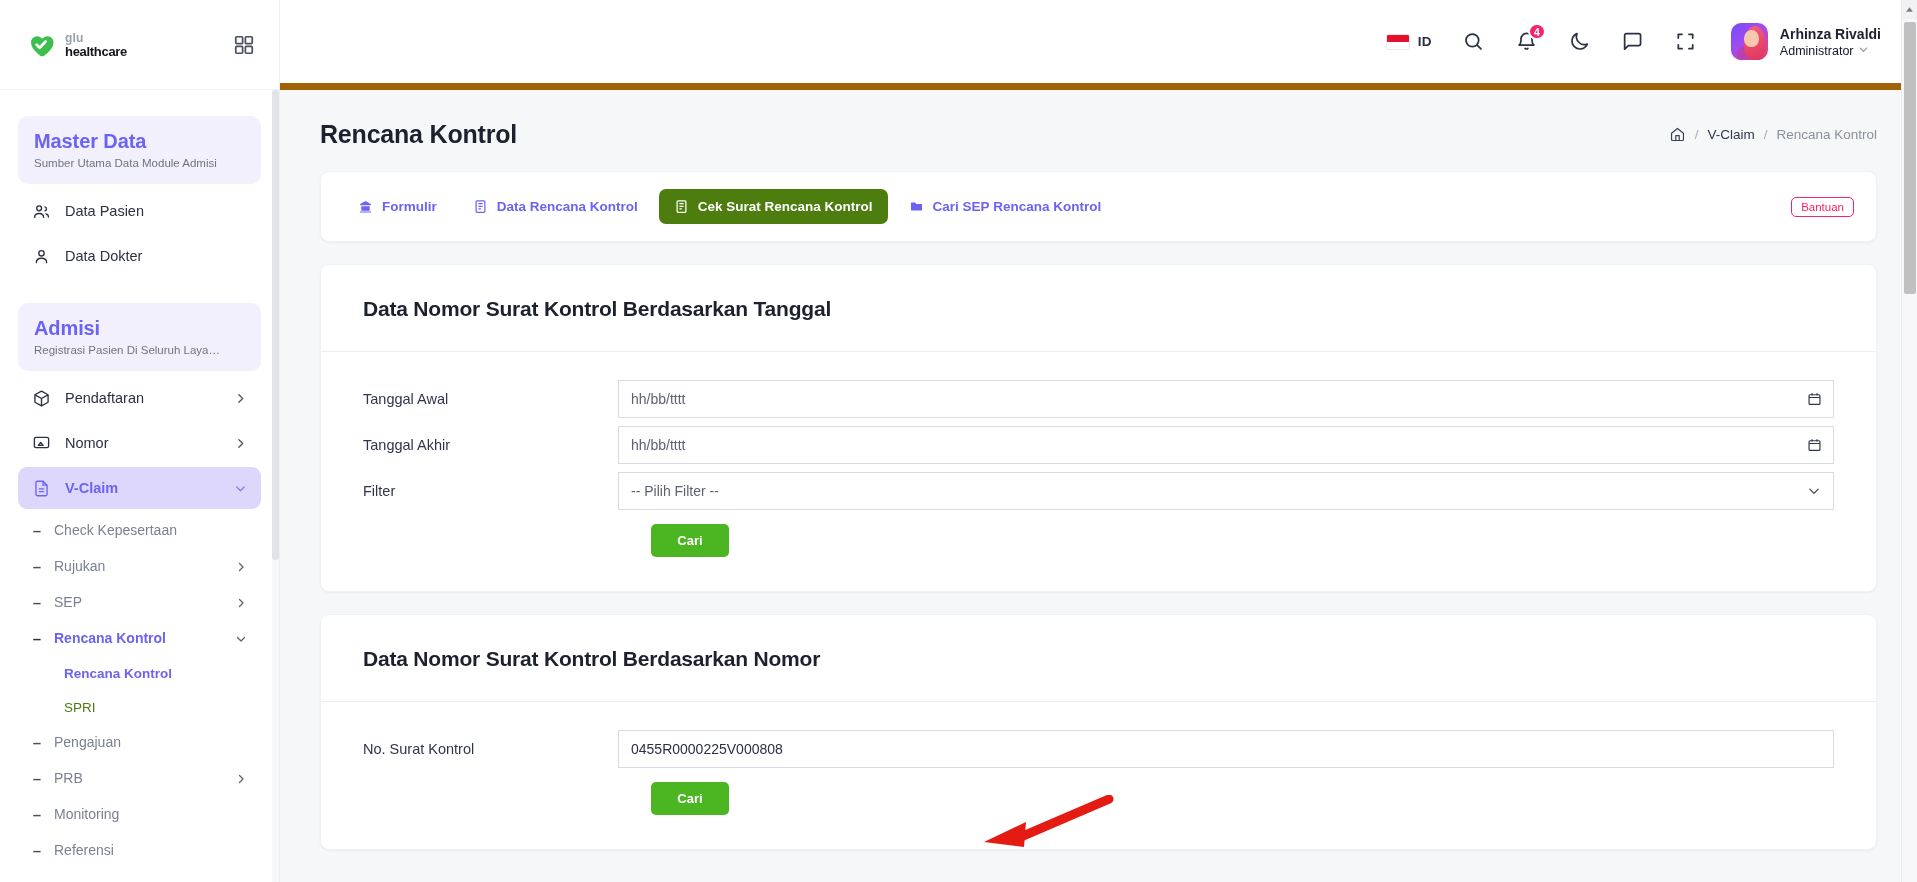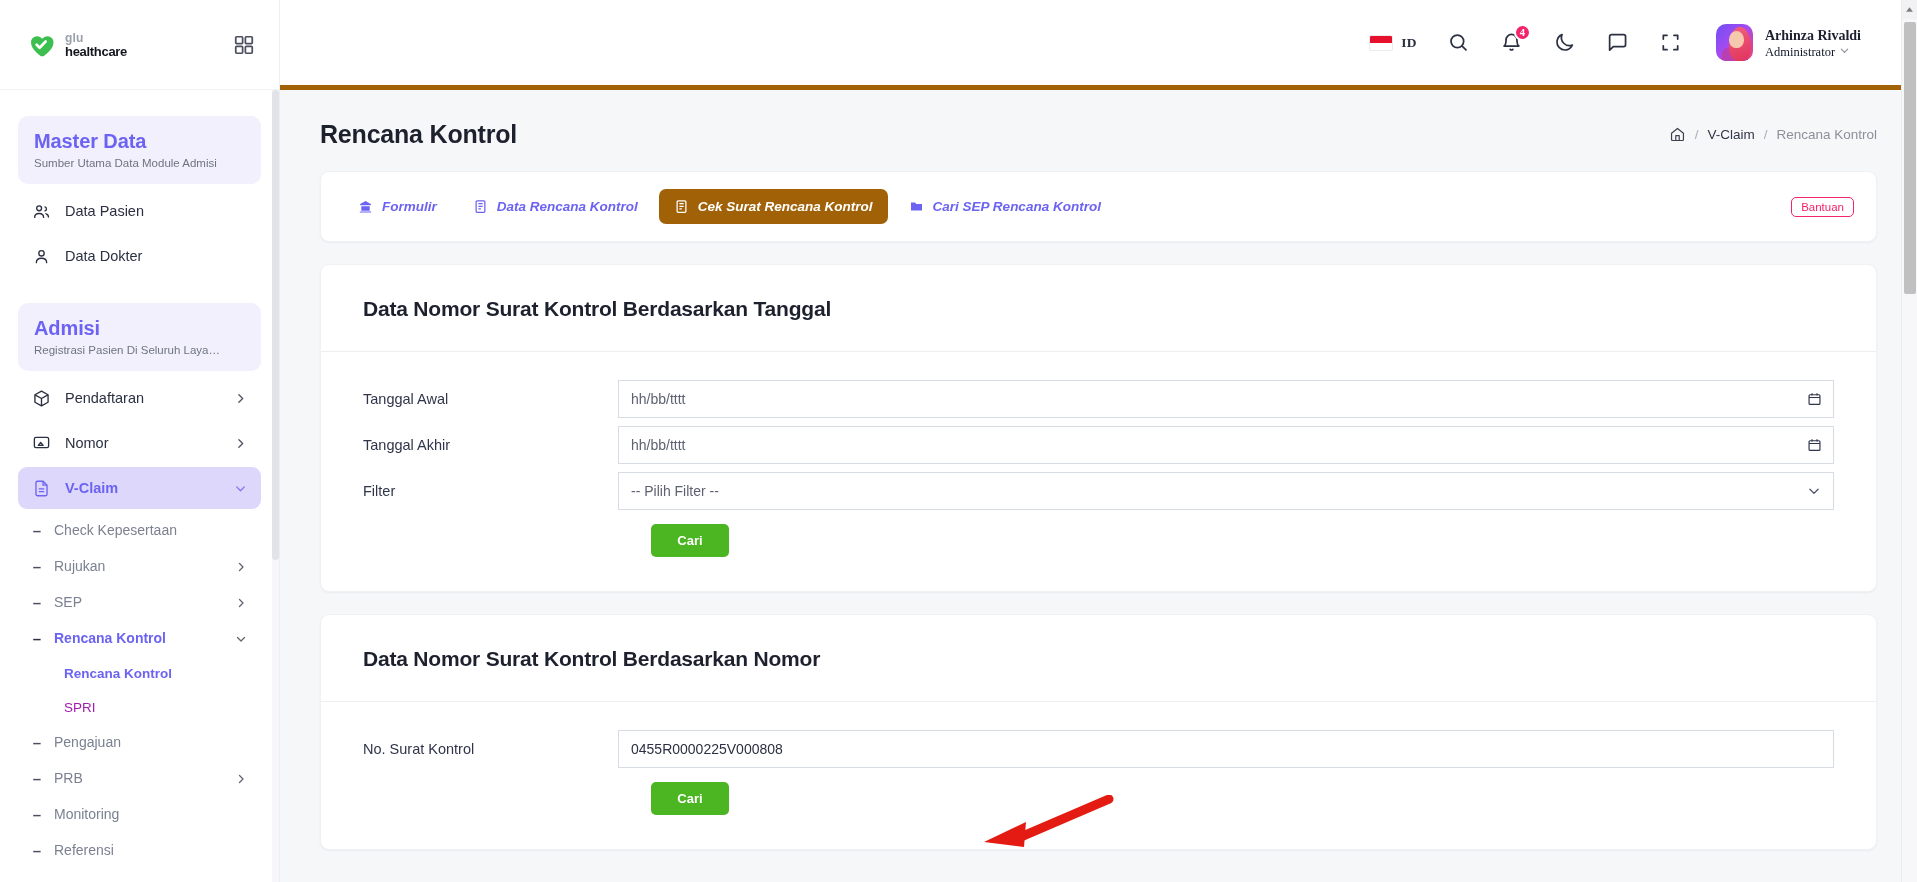--- a/index.html
+++ b/index.html
@@ -78,43 +78,43 @@
     font-size: 15px; line-height: 1; text-align: center;
   }
   .sub-item .lbl { flex: 1; }
   .sub-item .chev { width: 12px; height: 12px; opacity: .75; }
   .sub-item.current { color: #6c63f2; font-weight: 700; }
   .sub-item.current .dash { color: #2b3042; }
 
   .sub2-item {
     height: 34px; margin: 0 18px; padding: 0 14px 0 46px;
     display: flex; align-items: center;
-    font-size: 13.5px; color: #a21caf; cursor: pointer;
+    font-size: 13.5px; color: #4d7c0f; cursor: pointer;
   }
   .sub2-item.current { color: #6c63f2; font-weight: 700; }
 
   .side-scrollbar {
     position: absolute; right: 0; top: 90px; width: 7px; height: 792px;
     background: #f7f7f9;
   }
   .side-scrollbar .thumb {
     position: absolute; left: 0; top: 0; width: 7px; height: 470px;
     background: #e2e3e8; border-radius: 4px;
   }
 
   
   .main {
     flex: 1; height: 882px; background: #f6f7f9;
     display: flex; flex-direction: column; overflow: hidden; position: relative;
   }
   .topbar {
     height: 90px; flex: 0 0 90px; background: #ffffff;
-    border-bottom: 5px solid #a16207;
+    border-bottom: 7px solid #a16207;
     display: flex; align-items: center; justify-content: flex-end;
-    padding-right: 56px; gap: 0; font-family: Liberation Serif, serif;
+    padding-right: 36px; gap: 0;
   }
   .tb-item {
     display: flex; align-items: center; gap: 8px;
     margin-left: 30px; cursor: pointer; position: relative;
   }
   .flag {
     width: 24px; height: 16px; border-radius: 2px;
     background: linear-gradient(to bottom, #e8112d 0 50%, #ffffff 50% 100%);
     border: 1px solid #ececec;
   }
@@ -170,24 +170,24 @@
     background: #ffffff; border-radius: 9px;
     margin: 0 40px 22px 40px;
     box-shadow: 0 1px 2px rgba(20,25,40,.05);
     border: 1px solid #f0f1f4;
   }
   .tabs-card { padding: 17px 22px; display: flex; align-items: center; justify-content: space-between; }
   .tabs { display: flex; align-items: center; gap: 6px; }
   .tab {
     display: flex; align-items: center; gap: 9px;
     padding: 10px 15px; border-radius: 7px;
-    font-size: 13.5px; font-weight: 700; color: #6c63f2; cursor: pointer; font-style: italic;
+    font-size: 13.5px; font-weight: 700; color: #6c63f2; cursor: pointer;
   }
   .tab .ico { width: 15px; height: 15px; display: block; }
-  .tab.active { background: #a16207; color: #ffffff; }
+  .tab.active { background: #4d7c0f; color: #ffffff; }
   .help-pill {
     border: 1px solid #f4246a; color: #f4246a; background: #fff;
     font-size: 11.5px; border-radius: 5px; padding: 3px 9px; cursor: pointer;
   }
 
   .sec-title {
     font-size: 21px; font-weight: 700; color: #1d212e;
     padding: 32px 42px 30px 42px; letter-spacing: -.2px;
   }
   .sec-divider { height: 1px; background: #eceef2; margin: 0; }

